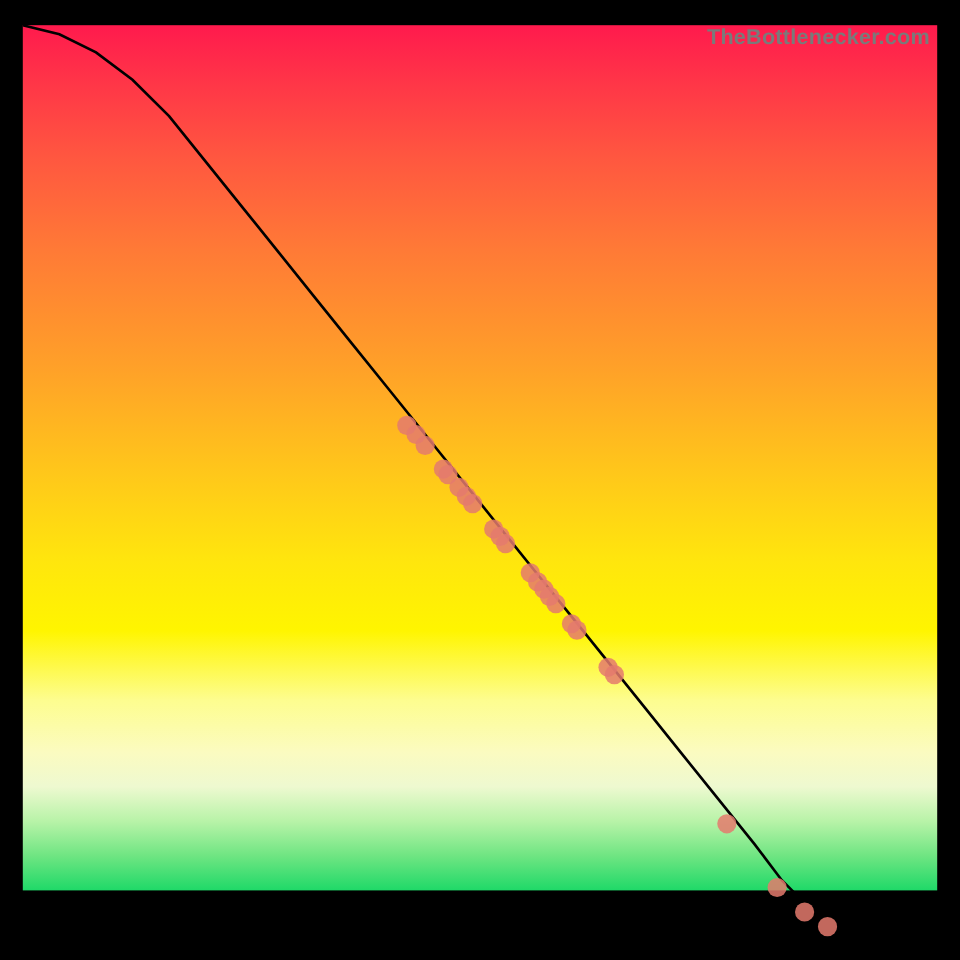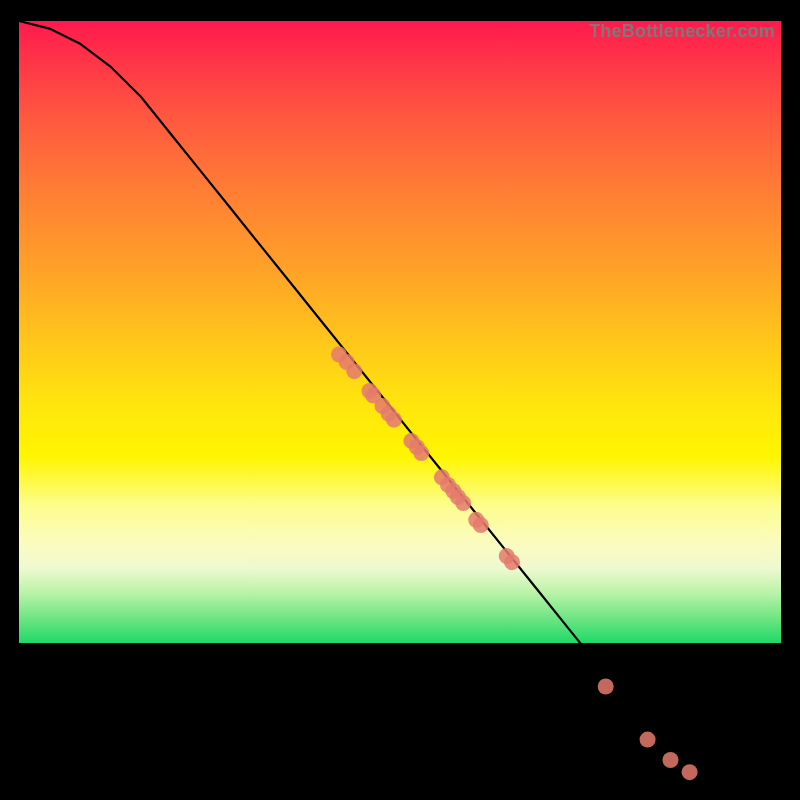--- a/index.html
+++ b/index.html
@@ -13,21 +13,21 @@
     width: 800px;
     height: 800px;
     background: #000;
     overflow: hidden;
   }
   .plot-area {
     position: absolute;
     left: 19px;
     top: 21px;
     width: 762px;
-    height: 622px;
+    height: 721px;
     
     background: linear-gradient(
       to bottom,
       #ff1a4d 0%,
       #ff3348 6%,
       #ff5640 15%,
       #ff7a36 26%,
       #ffa228 40%,
       #ffc81a 52%,
       #ffe60d 62%,

